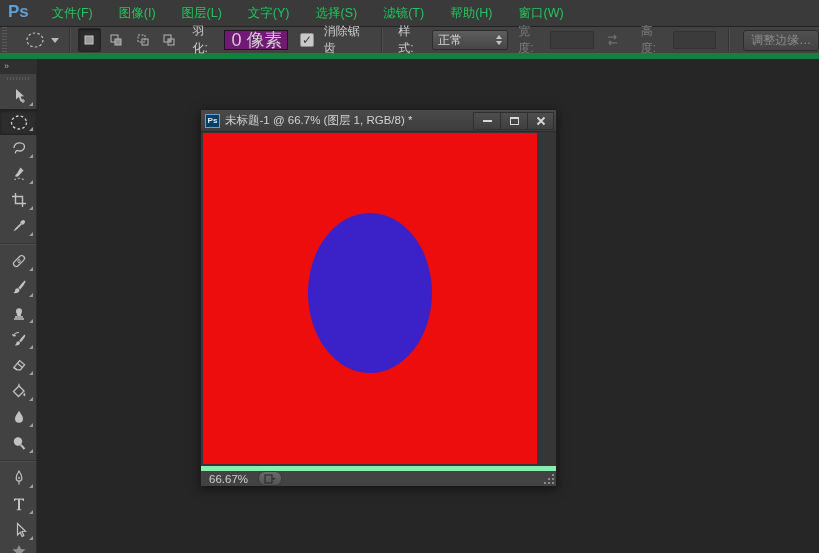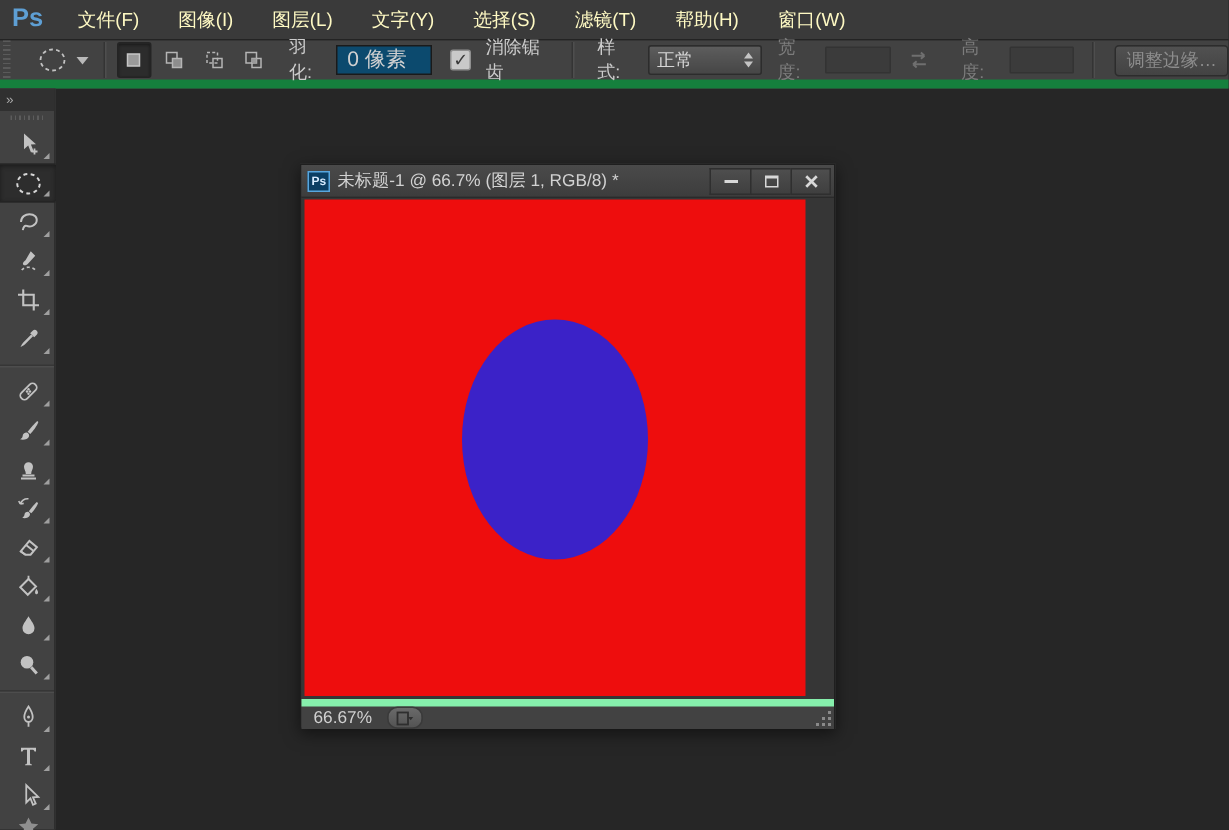--- a/index.html
+++ b/index.html
@@ -5,21 +5,21 @@
   * { margin:0; padding:0; box-sizing:border-box; }
   html,body { width:819px; height:553px; overflow:hidden; background:#262626;
     font-family:"Liberation Sans","DejaVu Sans",sans-serif; }
 
   
   #menubar { position:absolute; left:0; top:0; width:819px; height:27px;
     background:#3a3a3a; border-bottom:1px solid #232323;
     display:flex; align-items:center; }
   #ps-logo { color:#5e9fd4; font-weight:bold; font-size:17px; padding:0 10px 2px 8px;
     letter-spacing:0; }
-  .menu-item { color:#fef9c3; font-size:12.5px; padding:0 13px; height:27px;
+  .menu-item { color:#22c55e; font-size:12.5px; padding:0 13px; height:27px;
     line-height:26px; cursor:default; }
 
   
   #optionsbar { position:absolute; left:0; top:27px; width:819px; height:32px;
     background:#424242; border-bottom:6px solid #15803d;
     display:flex; align-items:center; }
   #opt-grip { width:11px; height:26px; margin-left:2px;
     background:repeating-linear-gradient(to bottom,#5a5a5a 0 1px,transparent 1px 3px);
     width:5px; }
   .vsep { width:1px; height:24px; background:#343434; margin:0 6px;
@@ -27,22 +27,22 @@
   #tool-preset { display:flex; align-items:center; margin-left:14px; padding:2px 4px; }
   #tool-preset .caret { margin-left:6px; width:0; height:0;
     border-left:4px solid transparent; border-right:4px solid transparent;
     border-top:5px solid #b9b9b9; }
   .mode-btn { width:24px; height:24px; display:flex; align-items:center;
     justify-content:center; margin:0 2px; border-radius:2px; }
   .mode-btn.active { background:#2c2c2c; border:1px solid #242424;
     box-shadow:inset 0 1px 2px #1a1a1a; }
   .opt-label { color:#cccccc; font-size:12px; margin:0 6px 0 10px; }
   .opt-label.disabled { color:#7c7c7c; }
-  #feather-input { width:64px; height:20px; background:#0c4a6e;
-    border:1px solid #1a1a1a; color:#d0d0d0; font-size:14px; padding:0 6px;
+  #feather-input { width:64px; height:20px; background:#701a75;
+    border:1px solid #1a1a1a; color:#d0d0d0; font-size:18px; padding:0 6px;
     font-family:inherit; }
   #aa-check { width:14px; height:14px; background:#c9c9c9; border:1px solid #8f8f8f;
     border-radius:2px; margin-left:12px; display:flex; align-items:center;
     justify-content:center; color:#3a3a3a; font-size:12px; font-weight:bold;
     line-height:12px; }
   #style-select { width:80px; height:20px; margin-left:2px;
     background:linear-gradient(#5d5d5d,#464646); border:1px solid #2c2c2c;
     border-radius:2px; color:#d6d6d6; font-size:12px;
     display:flex; align-items:center; padding:0 5px; }
   #style-select .spin { margin-left:auto; display:flex; flex-direction:column; gap:2px; }

